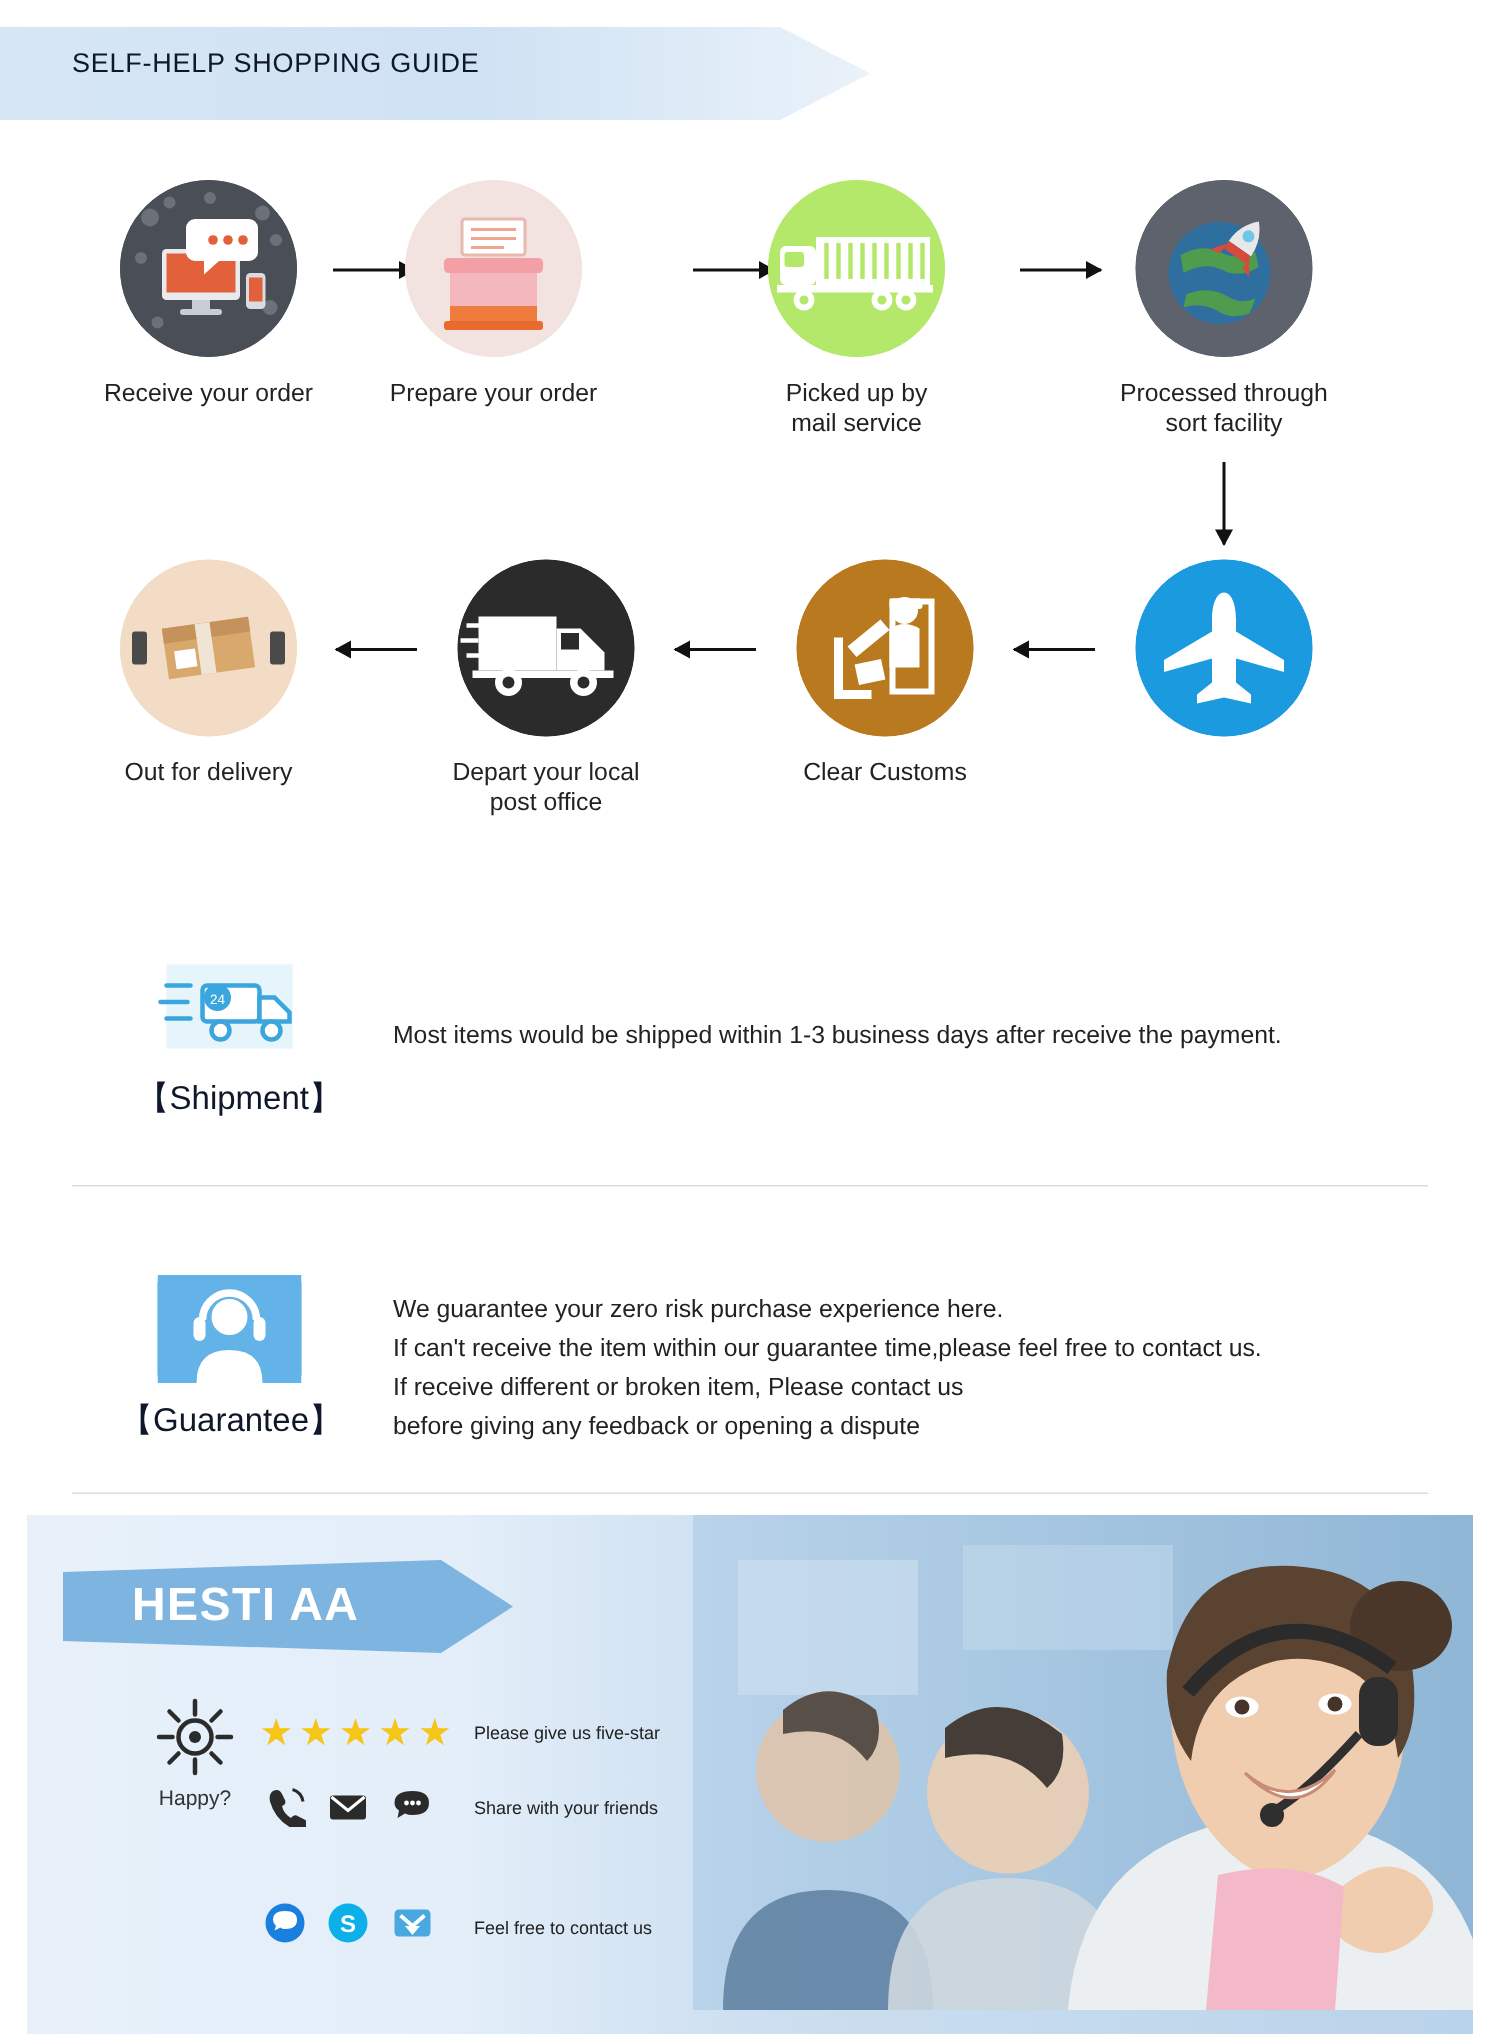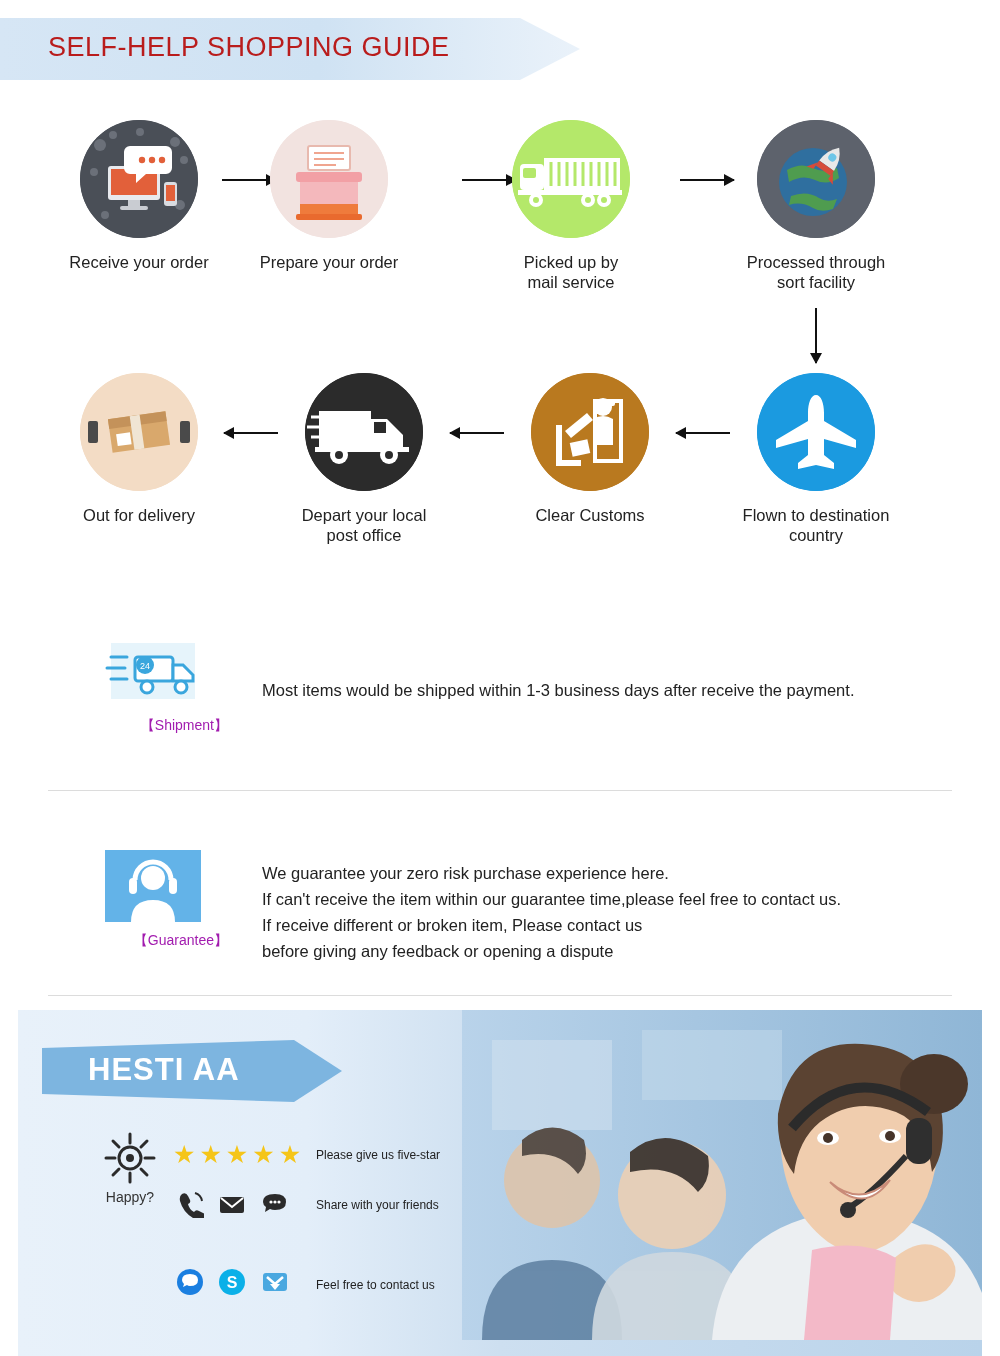--- a/index.html
+++ b/index.html
@@ -20,22 +20,22 @@
   }
   .header-banner .shape {
     position: absolute;
     inset: 0;
     background: linear-gradient(to right, #d6e6f5 0%, #cfe2f3 55%, #eaf2fa 100%);
     clip-path: polygon(0 0, 520px 0, 580px 31px, 520px 62px, 0 62px);
   }
   .header-banner .title {
     position: absolute;
     left: 48px; top: 14px;
-    font-size: 27px;
-    color: #b91c1c;
+    font-size: 18px;
+    color: #0f172a;
     letter-spacing: 0.5px;
   }
 
   
   .flow { position: absolute; top: 108px; left: 0; width: 1000px; }
   .node { position: absolute; text-align: center; }
   .circle {
     width: 118px; height: 118px;
     border-radius: 50%;
     position: relative;
@@ -87,22 +87,22 @@
   .info-row { position: absolute; left: 0; width: 1000px; }
   .info-icon-wrap { position: absolute; left: 78px; text-align: right; width: 150px; }
   .info-icon {
     width: 96px; height: 72px;
     margin: 0 auto;
     border-radius: 6px;
     position: relative;
   }
   .info-caption {
     margin-top: 10px;
-    font-size: 14px;
-    color: #a21caf;
+    font-size: 22px;
+    color: #0f172a;
     white-space: nowrap;
   }
   .info-text {
     position: absolute;
     left: 262px;
     font-size: 16.5px;
     color: #222;
     line-height: 26px;
   }
   .divider {
@@ -283,22 +283,20 @@
 
   <div class="arrow-v" style="left:815px; top:200px; height:55px;"></div>
 
   <div class="node" style="left:757px; top:265px; width:118px;">
     <div class="circle" style="background:#1b9ae0;">
       <svg viewBox="0 0 118 118" width="118" height="118">
         <circle cx="59" cy="59" r="59" fill="#1b9ae0"></circle>
         <path d="M59 22 c5 0 8 8 8 18 v8 l32 19 v8 l-32 -9 v16 l10 8 v6 l-18 -4 l-18 4 v-6 l10 -8 v-16 l-32 9 v-8 l32 -19 v-8 c0 -10 3 -18 8 -18 z" fill="#ffffff"></path>
       </svg>
     </div>
-    <div class="label">Flown to destination
-country</div>
   </div>
 
   <div class="arrow-h left" style="left:676px; top:324px; width:54px;"></div>
 
   <div class="node" style="left:531px; top:265px; width:118px;">
     <div class="circle" style="background:#b9791f;">
       <svg viewBox="0 0 118 118" width="118" height="118">
         <circle cx="59" cy="59" r="59" fill="#b9791f"></circle>
         <rect x="62" y="26" width="30" height="64" fill="#ffffff"></rect>
         <path d="M66 30 h22 v56 h-22 z" fill="#b9791f"></path>

